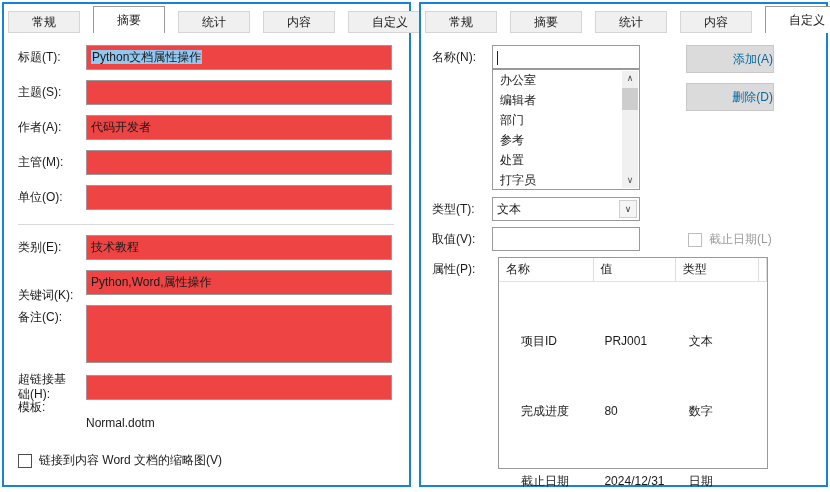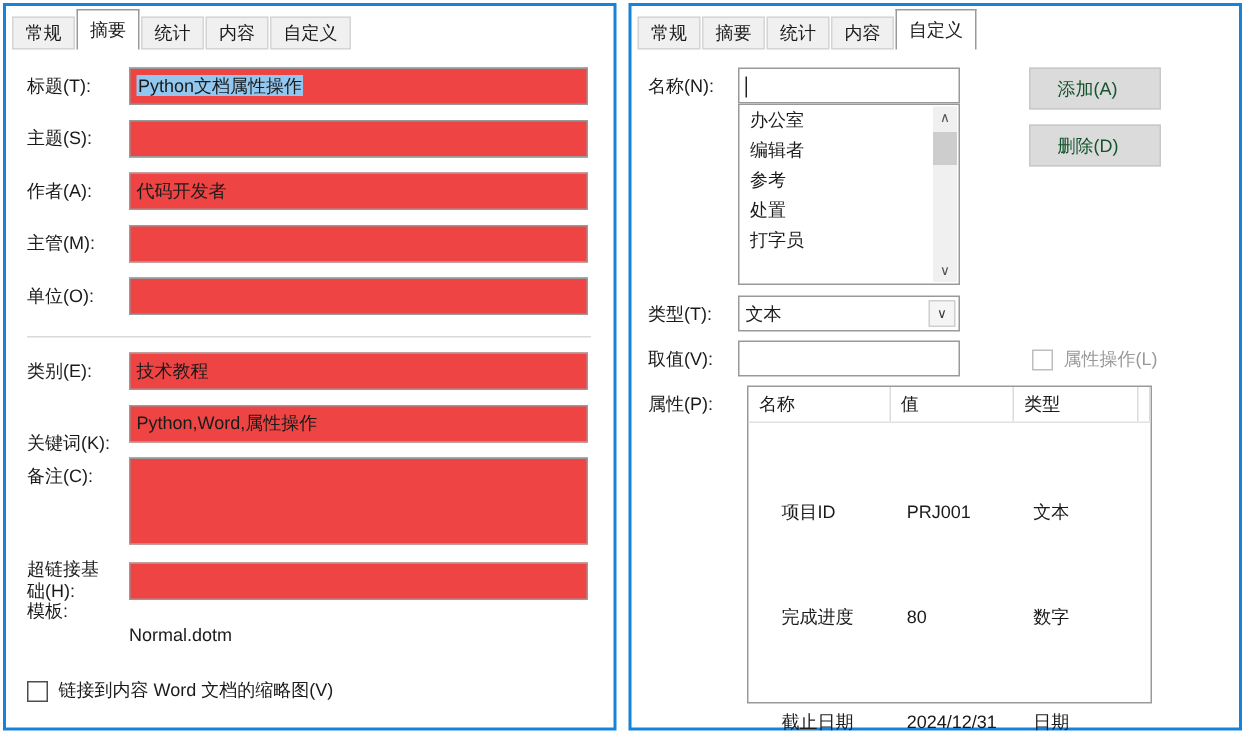--- a/index.html
+++ b/index.html
@@ -6,22 +6,22 @@
   html,body { width:830px; height:492px; background:#ffffff; overflow:hidden;
     font-family:"Liberation Sans", sans-serif; font-size:12px; color:#1a1a1a; }
 
   .panel { position:absolute; top:2px; width:409px; height:485px;
     border:2px solid #1583da; background:#ffffff; }
   #panel-left  { left:2px; }
   #panel-right { left:419px; }
 
   
   .tabs { position:absolute; top:2px; left:4px; display:flex; align-items:flex-end; height:27px; }
-  .tab { height:22px; line-height:21px; padding:0 8px; background:#f0f0f0;
-    border:1px solid #d5d5d5; margin-right:1px; white-space:nowrap; cursor:default; }
+  .tab { height:22px; line-height:21px; padding:0 23px; background:#f0f0f0;
+    border:1px solid #d5d5d5; margin-right:13px; white-space:nowrap; cursor:default; }
   .tab.active { height:27px; line-height:26px; background:#ffffff;
     border:1px solid #9a9a9a; border-bottom:none; }
 
   
   .flabel { position:absolute; left:14px; line-height:15px; }
   .tinput { position:absolute; left:82px; width:306px; height:25px;
     border:1px solid #999999; background:#ef4444; line-height:23px; padding:0 4px;
     white-space:nowrap; overflow:hidden; }
   .tinput .sel { background:#92c7f0; padding:0 1px; }
   .textarea { height:58px; line-height:16px; }
@@ -41,21 +41,21 @@
   .listbox { position:absolute; left:71px; top:65px; width:148px; height:121px;
     border:1px solid #999999; background:#fff; overflow:hidden; }
   .listbox .item { height:20px; line-height:20px; padding-left:7px; }
   .sb { position:absolute; top:1px; right:1px; bottom:1px; width:16px; background:#f0f0f0; }
   .sb-btn { position:absolute; left:0; width:16px; height:15px; text-align:center;
     font-size:9px; line-height:15px; color:#4f4f4f; }
   .sb-up { top:0; } .sb-down { bottom:0; }
   .sb-thumb { position:absolute; left:0; top:17px; width:16px; height:22px; background:#cdcdcd; }
 
   .btn { position:absolute; left:265px; width:88px; height:28px; background:#dbdbdb;
-    border:1px solid #c8c8c8; color:#14532d; text-align:left; line-height:26px;padding-left:18px; }
+    border:1px solid #c8c8c8; color:#0369a1; text-align:right; line-height:26px;padding-left:18px; }
 
   .dropdown { position:absolute; left:71px; width:148px; height:24px;
     border:1px solid #999999; background:#fff; line-height:22px; padding:0 4px; }
   .dd-btn { position:absolute; right:2px; top:2px; width:18px; height:18px;
     background:#f5f5f5; border:1px solid #cfcfcf; text-align:center;
     font-size:9px; line-height:16px; color:#3a3a3a; }
 
   .prop-table { position:absolute; left:77px; top:253px; width:270px; height:212px;
     border:1px solid #999999; background:#fff; }
   .pt-header { display:flex; height:24px; line-height:23px; border-bottom:1px solid #e2e2e2; }
@@ -124,20 +124,21 @@
     <div class="tab">内容</div>
     <div class="tab active">自定义</div>
   </div>
 
   <span class="flabel" style="left:11px; top:46px">名称(N):</span>
   <div class="r-input" style="top:41px"><span class="caret"></span></div>
 
   <div class="listbox">
     <div class="item">办公室</div>
     <div class="item">编辑者</div>
+    <div class="item">部门</div>
     <div class="item">参考</div>
     <div class="item">处置</div>
     <div class="item">打字员</div>
     <div class="sb">
       <div class="sb-btn sb-up">∧</div>
       <div class="sb-thumb"></div>
       <div class="sb-btn sb-down">∨</div>
     </div>
   </div>
 
@@ -148,21 +149,21 @@
   <div class="dropdown" style="top:193px">
     <span>文本</span>
     <div class="dd-btn">∨</div>
   </div>
 
   <span class="flabel" style="left:11px; top:228px">取值(V):</span>
   <div class="r-input" style="top:223px"></div>
 
   <div class="checkrow disabled" style="left:267px; top:227px">
     <div class="checkbox"></div>
-    <span>属性操作(L)</span>
+    <span>截止日期(L)</span>
   </div>
 
   <span class="flabel" style="left:11px; top:258px">属性(P):</span>
 
   <div class="prop-table">
     <div class="pt-header">
       <div class="h h-name">名称</div>
       <div class="h h-value">值</div>
       <div class="h h-type">类型</div>
       <div class="h h-extra"></div>

